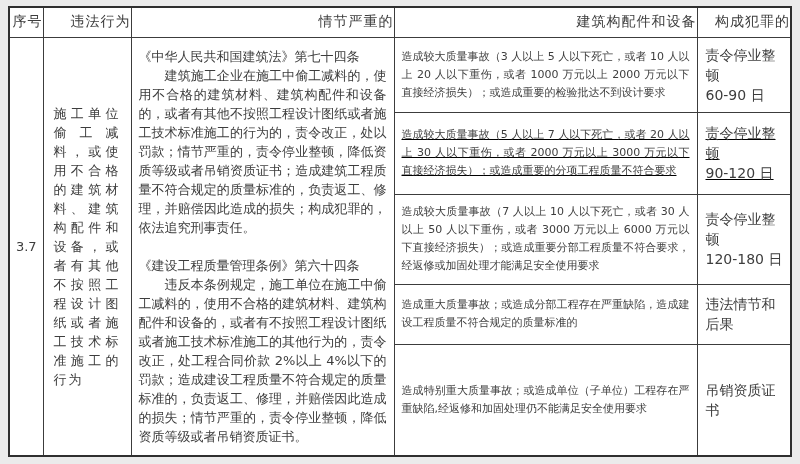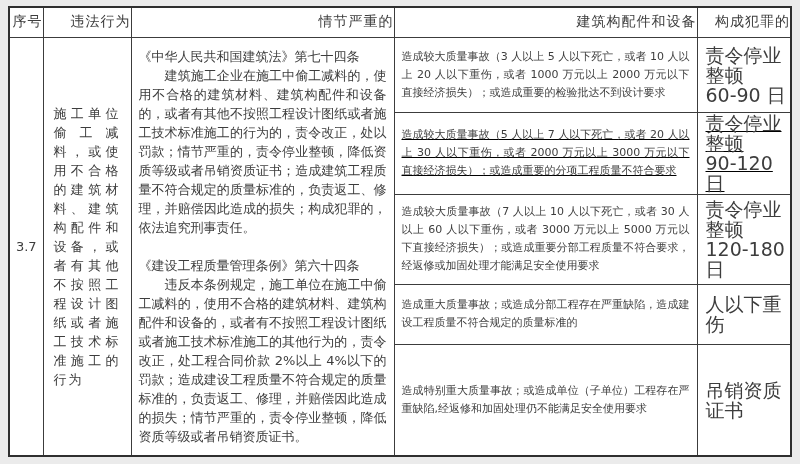--- a/index.html
+++ b/index.html
@@ -69,21 +69,21 @@
   }
   td.circ{
     font-size:11px;
     line-height:18px;
     text-align:justify;
     padding:5px 7px;
     vertical-align:top;
     color:#3d3d3d;
   }
   td.pen{
-    font-size:19px;
+    font-size:14px;
     line-height:20px;
     padding:0 4px 0 8px;
     white-space:pre-line;
     color:#3d3d3d;
   }
 </style>
 </head>
 <body>
 
 <div class="sheet">
@@ -114,27 +114,27 @@
       <td class="circ">造成较大质量事故（3 人以上 5 人以下死亡，或者 10 人以上 20 人以下重伤，或者 1000 万元以上 2000 万元以下直接经济损失）；或造成重要的检验批达不到设计要求</td>
       <td class="pen">责令停业整顿
 60-90 日</td>
     </tr>
     <tr class="r2">
       <td class="circ">造成较大质量事故（5 人以上 7 人以下死亡，或者 20 人以上 30 人以下重伤，或者 2000 万元以上 3000 万元以下直接经济损失）；或造成重要的分项工程质量不符合要求</td>
       <td class="pen">责令停业整顿
 90-120 日</td>
     </tr>
     <tr class="r3">
-      <td class="circ">造成较大质量事故（7 人以上 10 人以下死亡，或者 30 人以上 60 人以下重伤，或者 3000 万元以上 5000 万元以下直接经济损失）；或造成重要分部工程质量不符合要求，经返修或加固处理才能满足安全使用要求</td>
+      <td class="circ">造成较大质量事故（7 人以上 10 人以下死亡，或者 30 人以上 50 人以下重伤，或者 3000 万元以上 6000 万元以下直接经济损失）；或造成重要分部工程质量不符合要求，经返修或加固处理才能满足安全使用要求</td>
       <td class="pen">责令停业整顿
 120-180 日</td>
     </tr>
     <tr class="r4">
       <td class="circ">造成重大质量事故；或造成分部工程存在严重缺陷，造成建设工程质量不符合规定的质量标准的</td>
-      <td class="pen">人以下重伤</td>
+      <td class="pen">违法情节和后果</td>
     </tr>
     <tr class="r5">
       <td class="circ">造成特别重大质量事故；或造成单位（子单位）工程存在严重缺陷,经返修和加固处理仍不能满足安全使用要求</td>
       <td class="pen">吊销资质证书</td>
     </tr>
   </tbody>
     </table>
 </div>
 
 </body></html>

